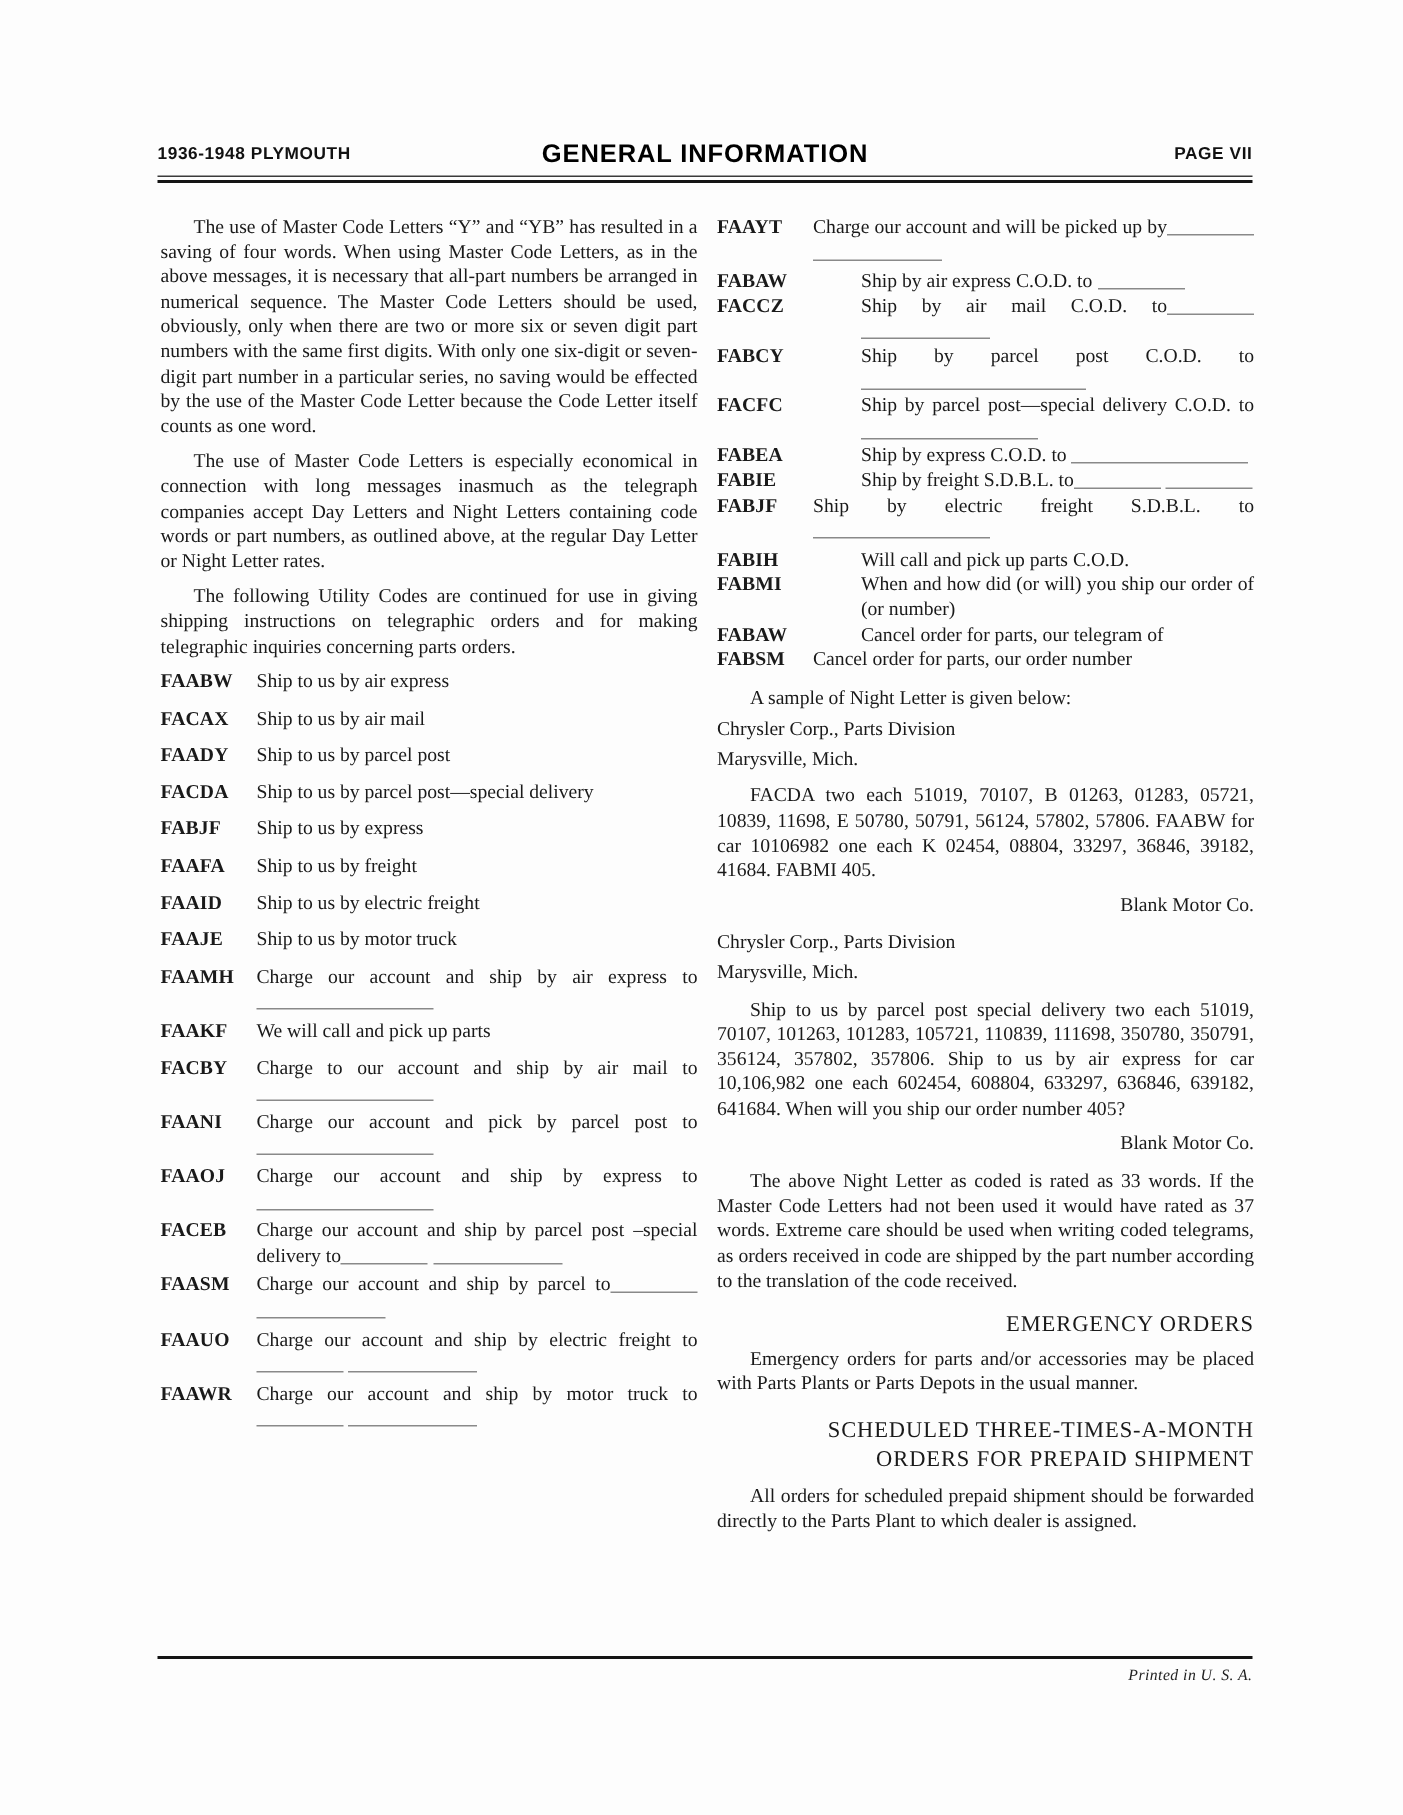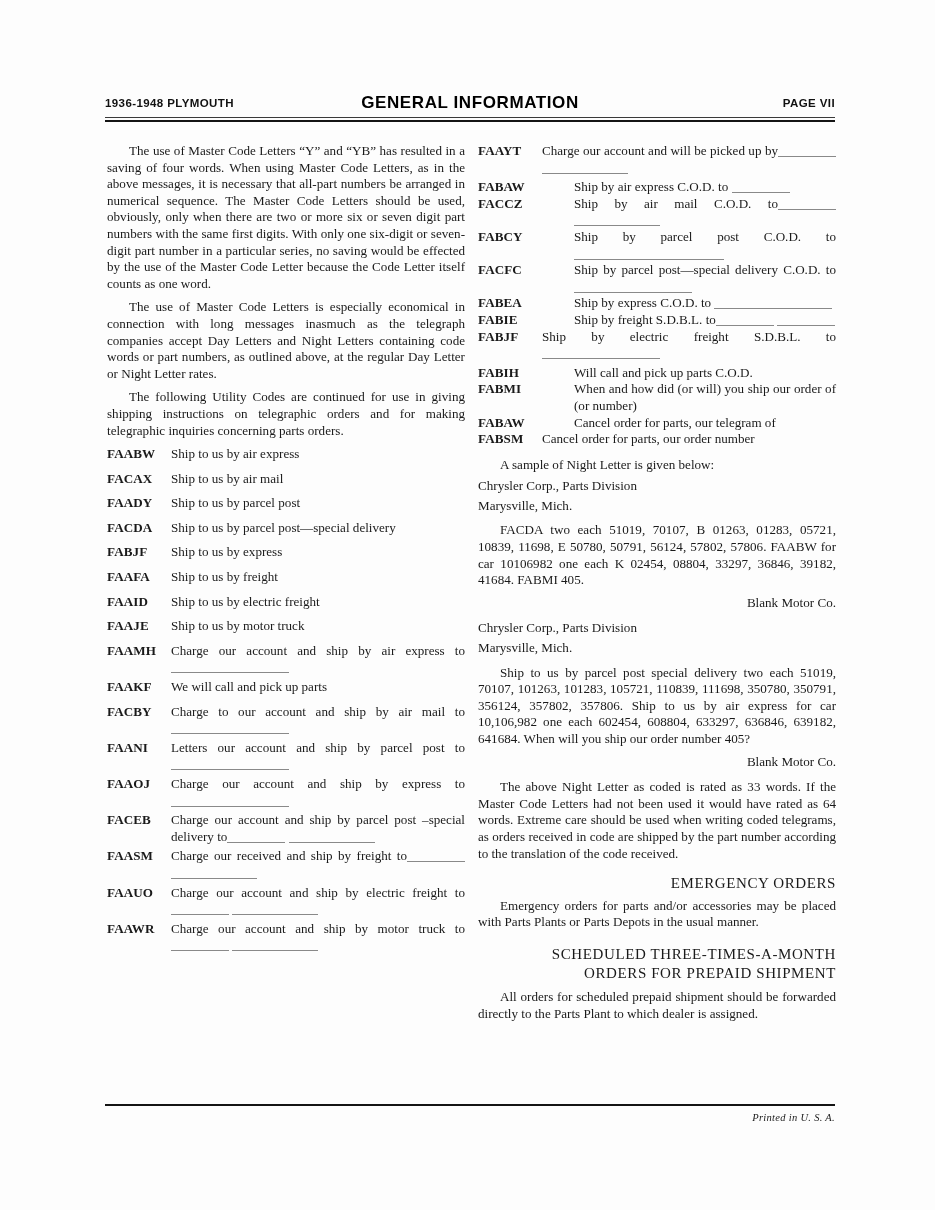--- a/index.html
+++ b/index.html
@@ -155,33 +155,33 @@
     <div class="entry entry-sp">
       <span class="code">FAAKF</span>
       <span class="desc">We will call and pick up parts</span>
     </div>
     <div class="entry entry-sp2">
       <span class="code">FACBY</span>
       <span class="desc"><span>Charge to our account and ship by air mail to</span><span class="blank b-lg"></span></span>
     </div>
     <div class="entry entry-sp2">
       <span class="code">FAANI</span>
-      <span class="desc"><span>Letters our account and ship by parcel post to</span><span class="blank b-lg"></span></span>
+      <span class="desc"><span>Charge our account and pick by parcel post to</span><span class="blank b-lg"></span></span>
     </div>
     <div class="entry entry-sp2">
       <span class="code">FAAOJ</span>
       <span class="desc"><span>Charge our account and ship by express to</span><span class="blank b-lg"></span></span>
     </div>
     <div class="entry entry-sp2">
       <span class="code">FACEB</span>
       <span class="desc"><span>Charge our account and ship by parcel post –special delivery to</span><span class="blank b-sm"></span> <span class="blank b-md"></span></span>
     </div>
     <div class="entry entry-sp2">
       <span class="code">FAASM</span>
-      <span class="desc"><span>Charge our received and ship by freight to</span><span class="blank b-sm"></span> <span class="blank b-md"></span></span>
+      <span class="desc"><span>Charge our account and ship by parcel to</span><span class="blank b-sm"></span> <span class="blank b-md"></span></span>
     </div>
     <div class="entry entry-sp2">
       <span class="code">FAAUO</span>
       <span class="desc"><span>Charge our account and ship by electric freight to</span><span class="blank b-sm"></span> <span class="blank b-md"></span></span>
     </div>
     <div class="entry entry-sp2">
       <span class="code">FAAWR</span>
       <span class="desc"><span>Charge our account and ship by motor truck to</span><span class="blank b-sm"></span> <span class="blank b-md"></span></span>
     </div>
 
@@ -246,21 +246,21 @@
     <p class="para tight">FACDA two each 51019, 70107, B 01263, 01283, 05721, 10839, 11698, E 50780, 50791, 56124, 57802, 57806. FAABW for car 10106982 one each K 02454, 08804, 33297, 36846, 39182, 41684. FABMI 405.</p>
     <p class="sig">Blank Motor Co.</p>
 
 
     <p class="flush">Chrysler Corp., Parts Division</p>
     <p class="flush" style="margin-bottom:8px;">Marysville, Mich.</p>
 
     <p class="para tight">Ship to us by parcel post special delivery two each 51019, 70107, 101263, 101283, 105721, 110839, 111698, 350780, 350791, 356124, 357802, 357806. Ship to us by air express for car 10,106,982 one each 602454, 608804, 633297, 636846, 639182, 641684. When will you ship our order number 405?</p>
     <p class="sig">Blank Motor Co.</p>
 
-    <p class="para">The above Night Letter as coded is rated as 33 words. If the Master Code Letters had not been used it would have rated as 64 words. Extreme care should be used when writing coded telegrams, as orders received in code are shipped by the part number according to the translation of the code received.</p>
+    <p class="para">The above Night Letter as coded is rated as 33 words. If the Master Code Letters had not been used it would have rated as 37 words. Extreme care should be used when writing coded telegrams, as orders received in code are shipped by the part number according to the translation of the code received.</p>
 
     <h2 class="section">EMERGENCY ORDERS</h2>
     <p class="para">Emergency orders for parts and/or accessories may be placed with Parts Plants or Parts Depots in the usual manner.</p>
 
     <h2 class="section two">
       <span>SCHEDULED THREE-TIMES-A-MONTH</span><br>
       <span>ORDERS FOR PREPAID SHIPMENT</span>
     </h2>
     <p class="para">All orders for scheduled prepaid shipment should be forwarded directly to the Parts Plant to which dealer is assigned.</p>
 

